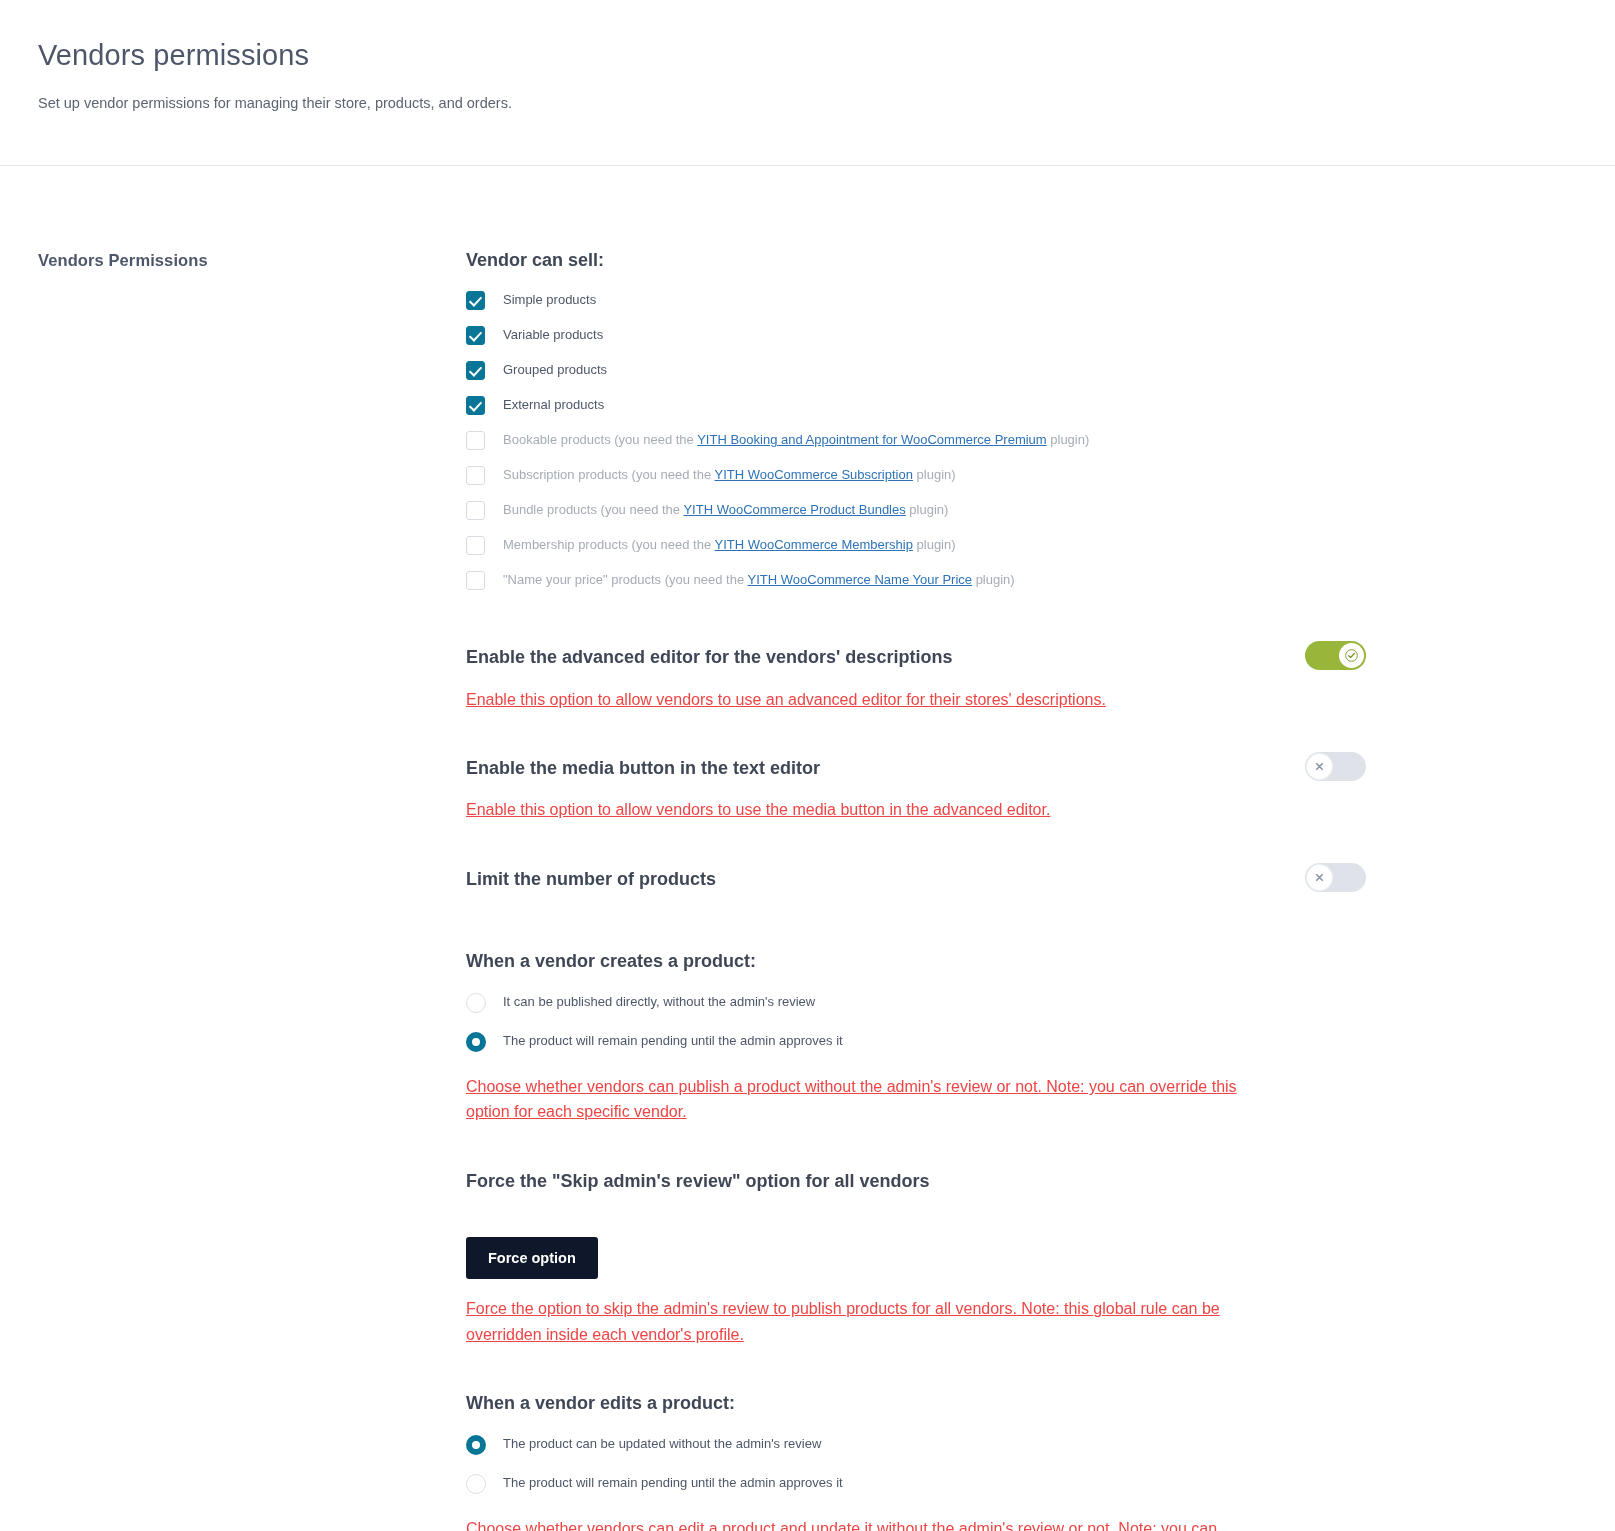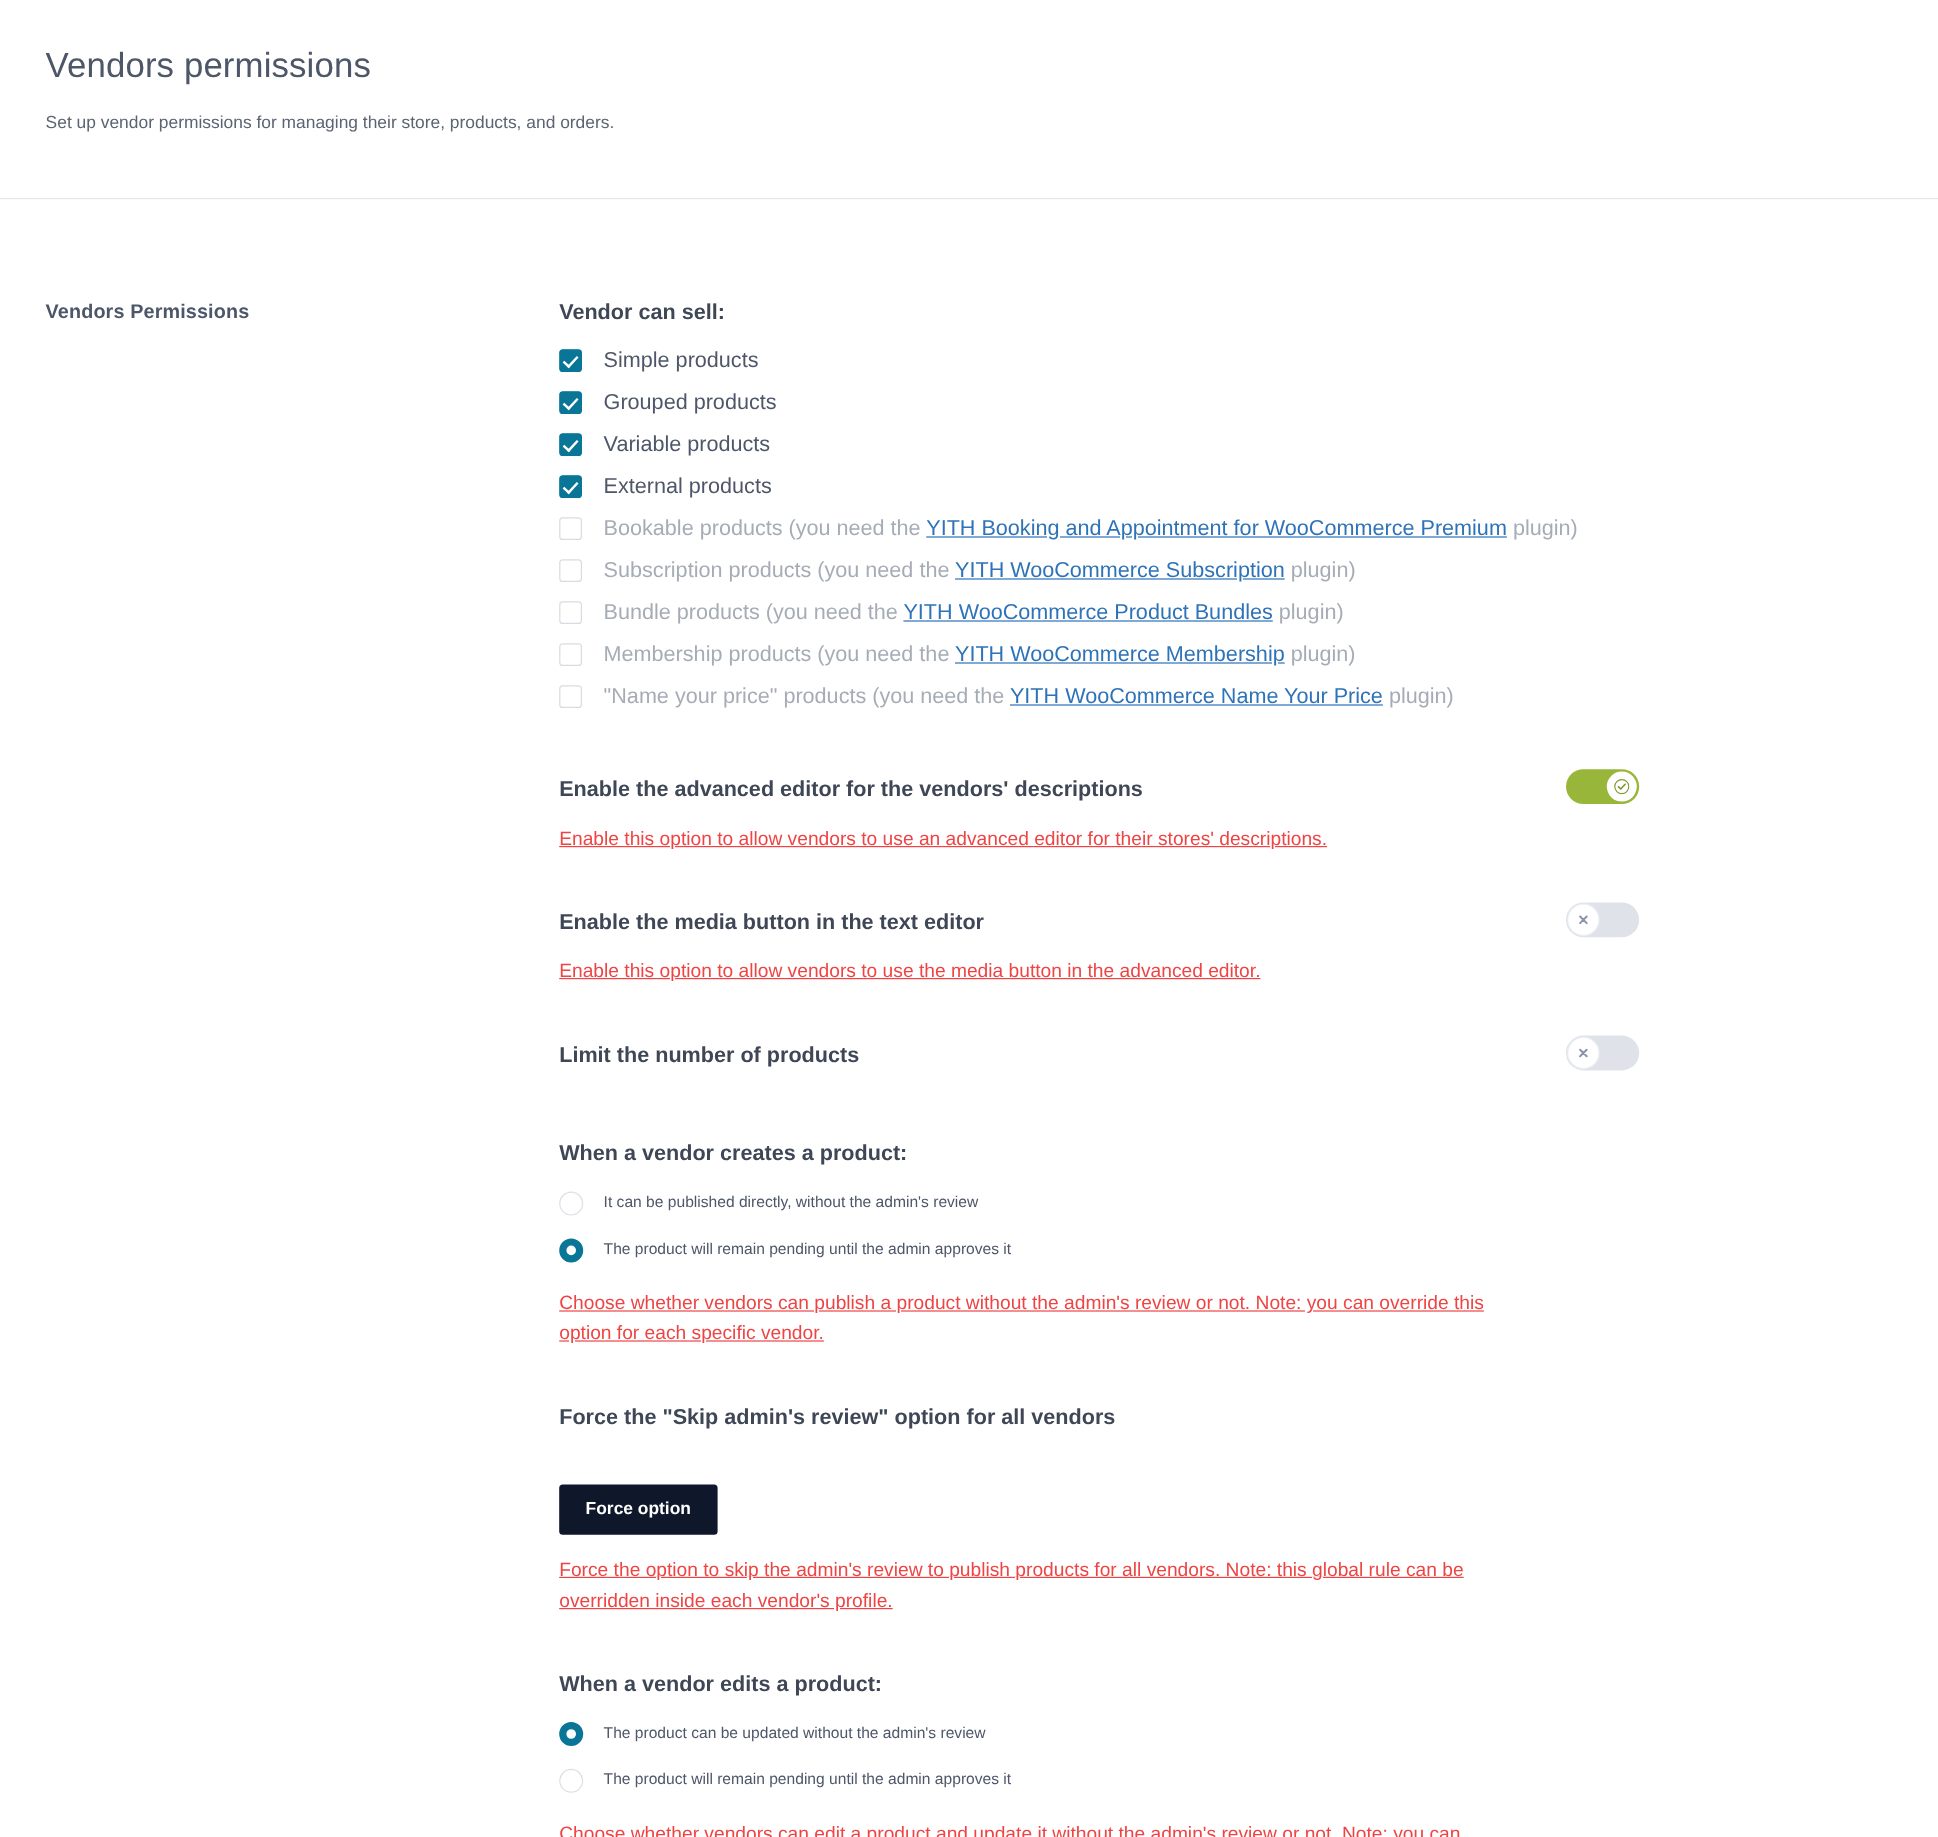--- a/index.html
+++ b/index.html
@@ -112,21 +112,21 @@
     height: 10px;
     border: solid #ffffff;
     border-width: 0 2px 2px 0;
     transform: rotate(43deg);
   }
   .cb.unchecked {
     background: #ffffff;
     border: 1px solid #d8dce2;
   }
   .cb-label {
-    font-size: 18px;
+    font-size: 13px;
     color: #4e5769;
     line-height: 1.3;
   }
   .cb-label.muted { color: #a6acb6; }
   .cb-label a,
   .plugin-link {
     color: #2e73b8;
     text-decoration: underline;
   }
 
@@ -232,26 +232,26 @@
 
       <div class="checkbox-list">
 
         <div class="checkbox-row">
           <span class="cb checked"></span>
           <span class="cb-label">Simple products</span>
         </div>
 
         <div class="checkbox-row">
           <span class="cb checked"></span>
-          <span class="cb-label">Grouped products</span>
+          <span class="cb-label">Variable products</span>
         </div>
 
         <div class="checkbox-row">
           <span class="cb checked"></span>
-          <span class="cb-label">Variable products</span>
+          <span class="cb-label">Grouped products</span>
         </div>
 
         <div class="checkbox-row">
           <span class="cb checked"></span>
           <span class="cb-label">External products</span>
         </div>
 
         <div class="checkbox-row disabled-row">
           <span class="cb unchecked"></span>
           <span class="cb-label muted"><span>Bookable products (you need the </span><a class="plugin-link" href="#">YITH Booking and Appointment for WooCommerce Premium</a><span> plugin)</span></span>

